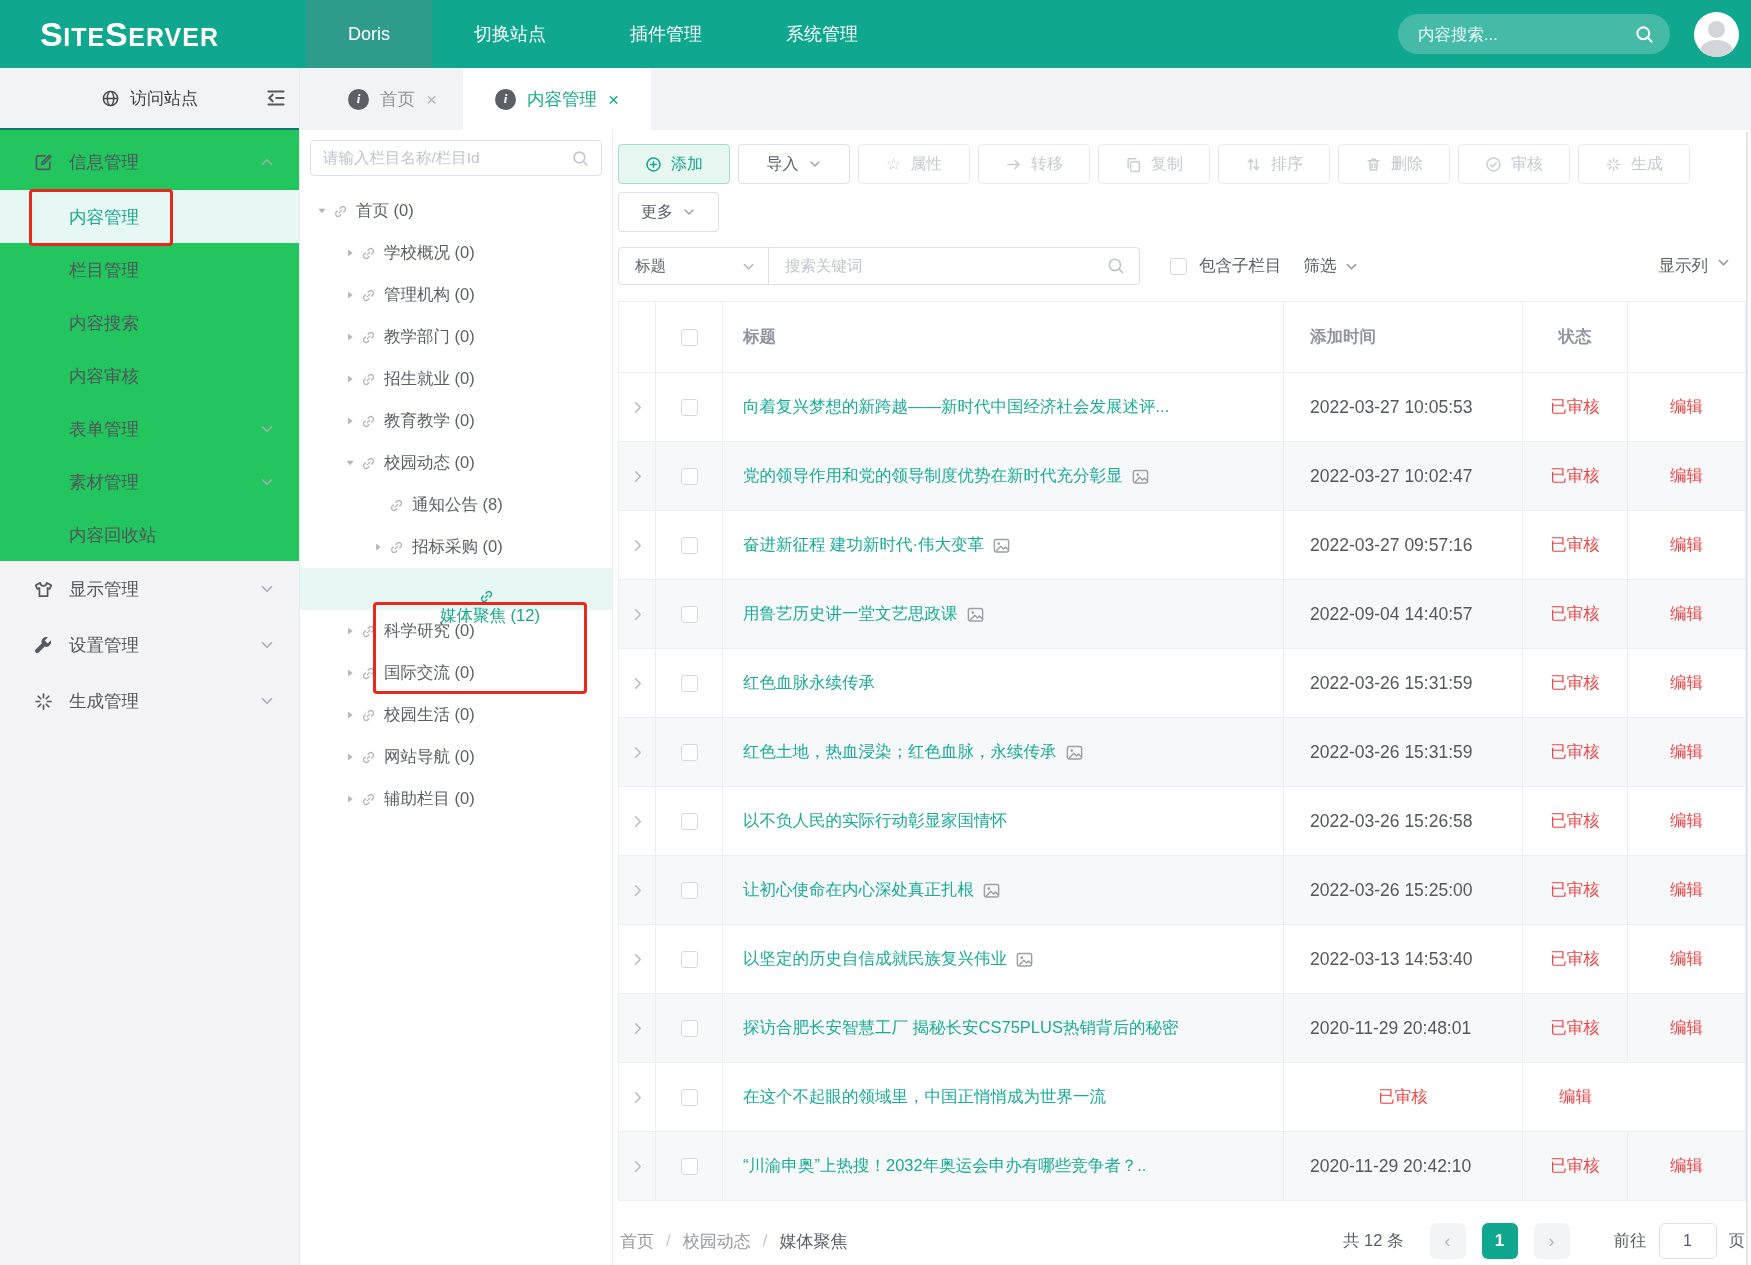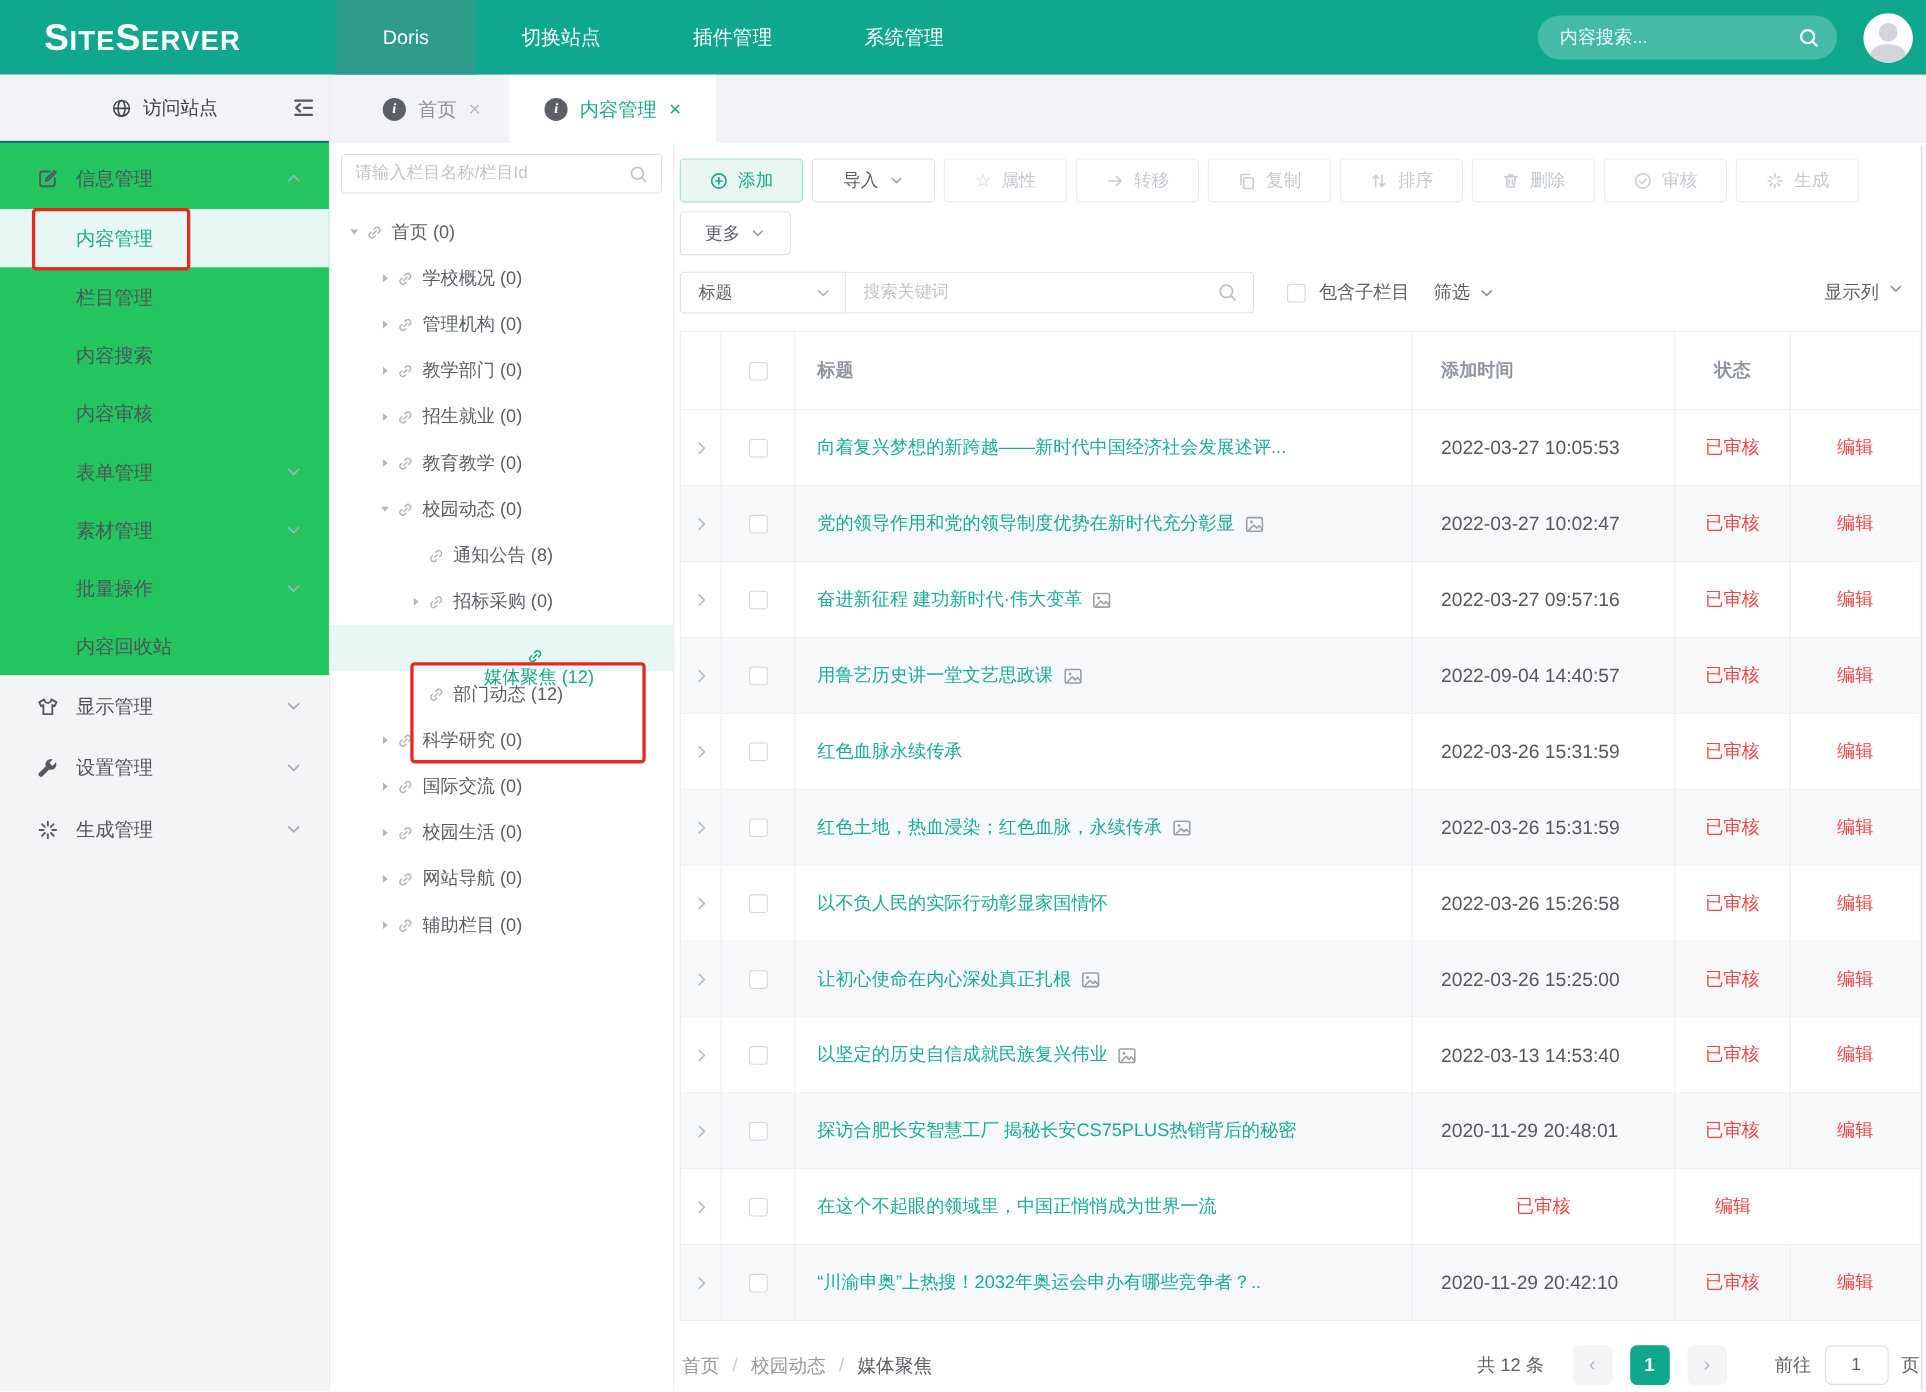--- a/index.html
+++ b/index.html
@@ -209,28 +209,20 @@
           </div>
           <div class="msub">
             <span>素材管理</span>
             <span class="icon caret">
               <svg viewBox="0 0 16 16" fill="none" stroke="currentColor" stroke-width="1.6" stroke-linecap="round" stroke-linejoin="round">
                 <path d="M3.5 5.8 L8 10.3 L12.5 5.8"></path>
               </svg>
             </span>
           </div>
           <div class="msub">
-            <span>批量操作</span>
-            <span class="icon caret">
-              <svg viewBox="0 0 16 16" fill="none" stroke="currentColor" stroke-width="1.6" stroke-linecap="round" stroke-linejoin="round">
-                <path d="M3.5 5.8 L8 10.3 L12.5 5.8"></path>
-              </svg>
-            </span>
-          </div>
-          <div class="msub">
             <span>内容回收站</span>
           </div>
         </div>
       <div class="menu-gray" id="menu-gray">
           <div class="mgroup">
             <span class="icon gicon">
               <svg viewBox="0 0 16 16" fill="none" stroke="currentColor" stroke-width="1.3" stroke-linecap="round" stroke-linejoin="round">
                 <path d="M5.6 2.9 L2.1 4.8 L3.3 7.5 L4.9 6.8 V13.1 H11.1 V6.8 L12.7 7.5 L13.9 4.8 L10.4 2.9 A2.4 2.4 0 0 1 5.6 2.9 z"></path>
               </svg>
             </span>
@@ -410,29 +402,20 @@
               </div>
               <div class="tnode selected" style="padding-left: 68px; flex-direction: column;">
                 <span class="caret"></span>
                 <span class="icon licon">
                   <svg viewBox="0 0 16 16" fill="none" stroke="currentColor" stroke-width="1.3" stroke-linecap="round" stroke-linejoin="round">
                     <path d="M6.7 9.3 L9.3 6.7 M5 7.6 l-1.4 1.4 a2.55 2.55 0 0 0 3.4 3.4 l1.4-1.4 M7.6 5 l1.4-1.4 a2.55 2.55 0 0 1 3.4 3.4 L11 8.4"></path>
                   </svg>
                 </span>
                 <span>媒体聚焦 (12)</span>
               </div>
-              <div class="tnode" style="padding-left: 68px;">
-                <span class="caret"></span>
-                <span class="icon licon">
-                  <svg viewBox="0 0 16 16" fill="none" stroke="currentColor" stroke-width="1.3" stroke-linecap="round" stroke-linejoin="round">
-                    <path d="M6.7 9.3 L9.3 6.7 M5 7.6 l-1.4 1.4 a2.55 2.55 0 0 0 3.4 3.4 l1.4-1.4 M7.6 5 l1.4-1.4 a2.55 2.55 0 0 1 3.4 3.4 L11 8.4"></path>
-                  </svg>
-                </span>
-                <span>部门动态 (12)</span>
-              </div>
               <div class="tnode" style="padding-left: 40px;">
                 <span class="icon caret">
                   <svg viewBox="0 0 16 16" fill="none" stroke="currentColor" stroke-width="1.4" stroke-linecap="round" stroke-linejoin="round">
                     <path d="M5.5 3.2 v9.6 L11.5 8 z" fill="currentColor" stroke="none"></path>
                   </svg>
                 </span>
                 <span class="icon licon">
                   <svg viewBox="0 0 16 16" fill="none" stroke="currentColor" stroke-width="1.3" stroke-linecap="round" stroke-linejoin="round">
                     <path d="M6.7 9.3 L9.3 6.7 M5 7.6 l-1.4 1.4 a2.55 2.55 0 0 0 3.4 3.4 l1.4-1.4 M7.6 5 l1.4-1.4 a2.55 2.55 0 0 1 3.4 3.4 L11 8.4"></path>
                   </svg>

